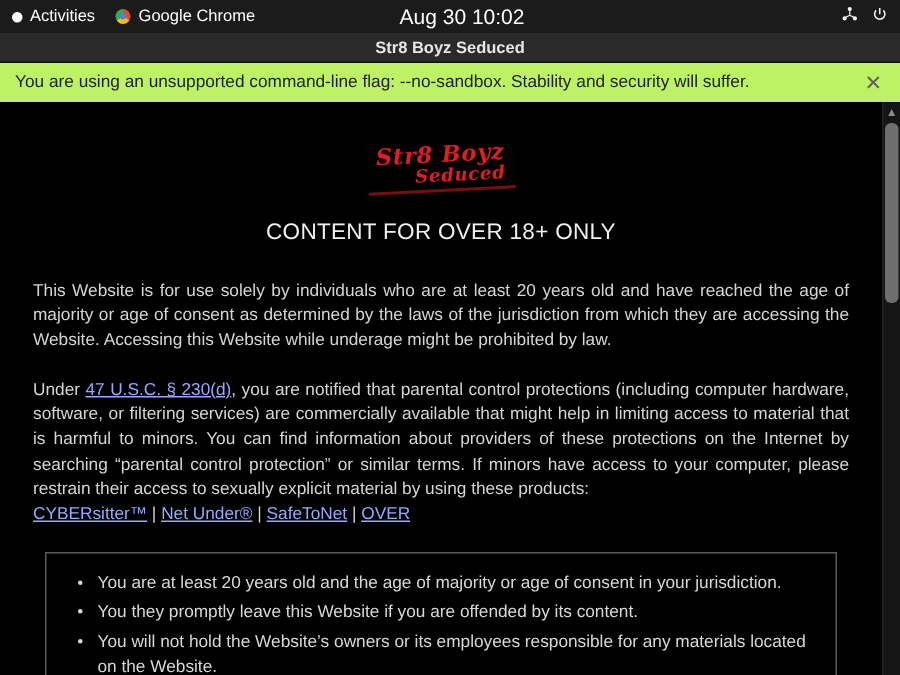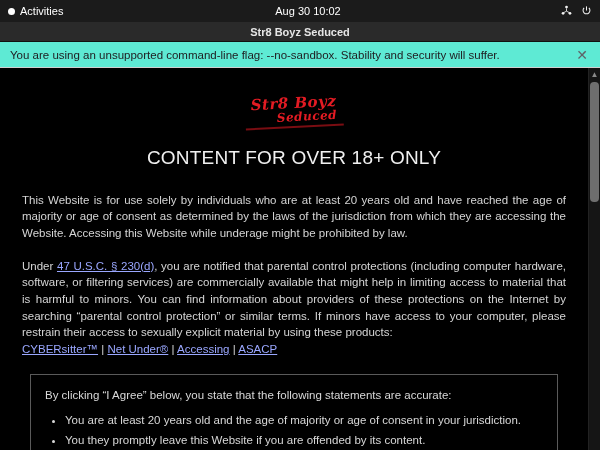--- a/index.html
+++ b/index.html
@@ -32,40 +32,40 @@
     width: 10px; height: 10px; border-radius: 50%;
     background: conic-gradient(#ea4335 0 33%, #fbbc05 0 66%, #34a853 0 100%);
     position: relative; display: inline-block;
   }
   .chrome-icon::after {
     content: ""; position: absolute; left: 3px; top: 3px;
     width: 4px; height: 4px; border-radius: 50%; background: #4285f4;
   }
   .topbar-center {
     position: absolute; left: 16px; right: 0; text-align: center;
-    font-size: 11px; pointer-events: none;
+    font-size: 14px; pointer-events: none;
   }
   .topbar-right {
     margin-left: auto; display: flex; align-items: center; gap: 9px;
     position: relative; z-index: 2;
   }
   .ic { display: inline-block; opacity: .95; }
 
   
   .window { height: 440px; display: flex; flex-direction: column; background: #000; }
   .titlebar {
     height: 20px; background: #2a2a2a; color: #e6e6e6;
     display: flex; align-items: center; justify-content: center;
     font-size: 11px; font-weight: bold;
     border-bottom: 1px solid #111;
   }
 
   .infobar {
     height: 26px;
-    background: #5eead4;
+    background: #bef264;
     color: #202124;
     display: flex; align-items: center;
     font-size: 11.5px;
     padding: 0 8px 0 10px;
     border-bottom: 1px solid #d0d0d0;
   }
   .infobar-text { flex: 1; }
   .infobar-close {
     color: #5f6368; font-size: 14px; line-height: 1;
     padding: 0 4px; cursor: default;
@@ -99,21 +99,21 @@
     line-height: 1;
     text-shadow: 0 0 2px #000;
     transform: rotate(-3deg);
     border-bottom: 2px solid #7a0d12;
     padding: 2px 6px 3px 6px;
   }
   .logo .l2 { font-size: 12px; display: block; text-align: right; }
 
   h1.headline {
     text-align: center;
-    font-size: 19px;
+    font-size: 15px;
     font-weight: normal;
     color: #f0f0f0;
     margin: 0 0 20px 0;
     letter-spacing: .2px;
   }
 
   p.body { margin: 0 0 16px 0; text-align: justify; color: #d5d5d5; }
   a { color: #9aa7ff; }
 
   .agree-box {
@@ -146,20 +146,24 @@
   }
 </style>
 </head>
 <body>
 
 <div class="topbar">
   <div class="topbar-left">
     <div class="tb-item">
       <span class="dot-activities"></span>
       <span>Activities</span>
+    </div>
+    <div class="tb-item">
+      <span class="chrome-icon"></span>
+      <span>Google Chrome</span>
     </div>
   </div>
   <div class="topbar-center">Aug 30  10:02</div>
   <div class="topbar-right">
     <span class="ic">
       <svg width="11" height="11" viewBox="0 0 16 16">
           <circle cx="8" cy="3" r="2" fill="#fff"></circle>
           <circle cx="3" cy="12" r="2" fill="#fff"></circle>
           <circle cx="13" cy="12" r="2" fill="#fff"></circle>
           <path d="M8 5v4M8 9L4 11M8 9l4 2" stroke="#fff" stroke-width="1.2" fill="none"></path>
@@ -195,25 +199,24 @@
         </span>
       </div>
 
       <h1 class="headline">CONTENT FOR OVER 18+ ONLY</h1>
 
       <p class="body">This Website is for use solely by individuals who are at least 20 years old and have reached the age of majority or age of consent as determined by the laws of the jurisdiction from which they are accessing the Website. Accessing this Website while underage might be prohibited by law.</p>
 
       <p class="body">
         <span>Under </span><a href="#">47 U.S.C. § 230(d)</a><span>, you are notified that parental control protections (including computer hardware, software, or filtering services) are commercially available that might help in limiting access to material that is harmful to minors. You can find information about providers of these protections on the Internet by searching “parental control protection” or similar terms. If minors have access to your computer, please restrain their access to sexually explicit material by using these products:</span>
         <br>
-        <a href="#">CYBERsitter™</a><span> | </span><a href="#">Net Under®</a><span> | </span><a href="#">Accessing</a><span> | </span><a href="#">ASACP</a>
+        <a href="#">CYBERsitter™</a><span> | </span><a href="#">Net Under®</a><span> | </span><a href="#">SafeToNet</a><span> | </span><a href="#">OVER</a>
       </p>
 
       <div class="agree-box">
-        <p>By clicking “I Agree” below, you state that the following statements are accurate:</p>
         <ul>
           <li>You are at least 20 years old and the age of majority or age of consent in your jurisdiction.</li>
           <li>You they promptly leave this Website if you are offended by its content.</li>
           <li>You will not hold the Website’s owners or its employees responsible for any materials located on the Website.</li>
 
         </ul>
 
       </div>
 
     </div>

